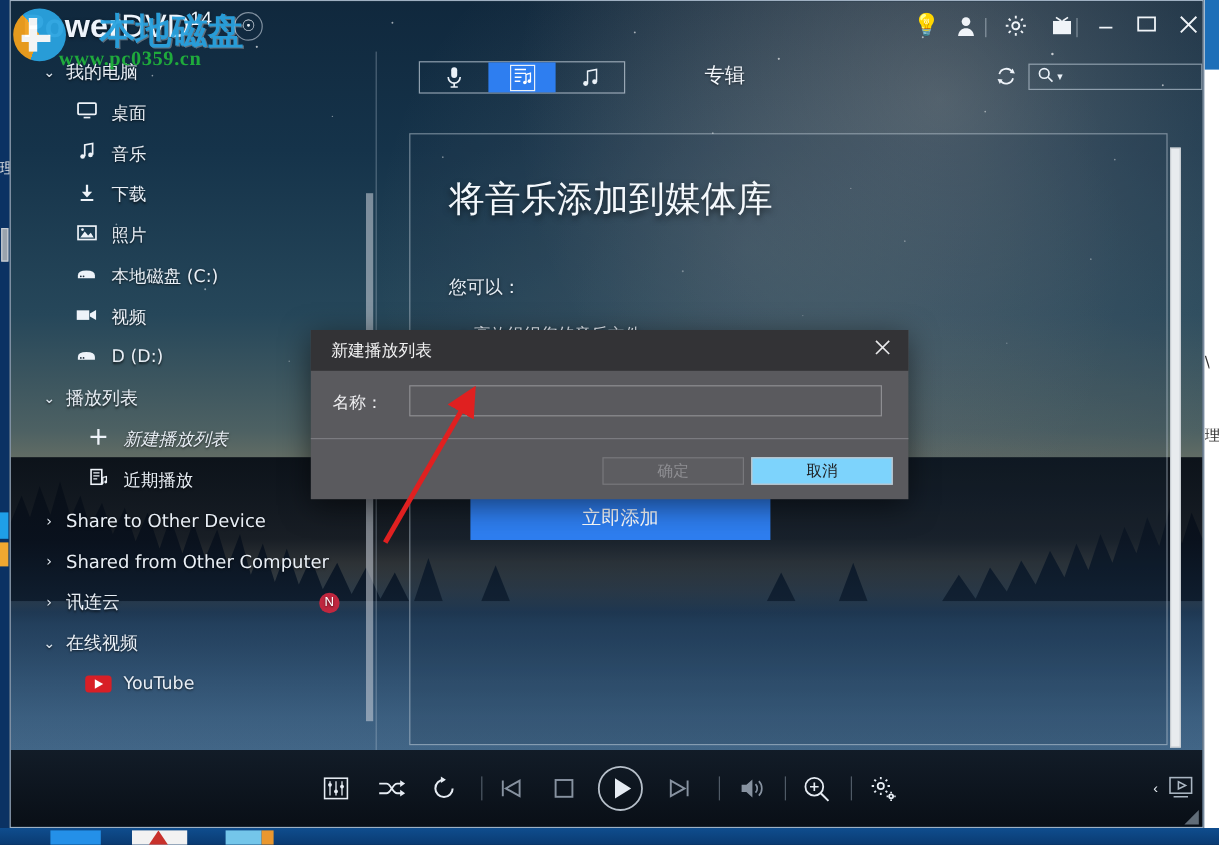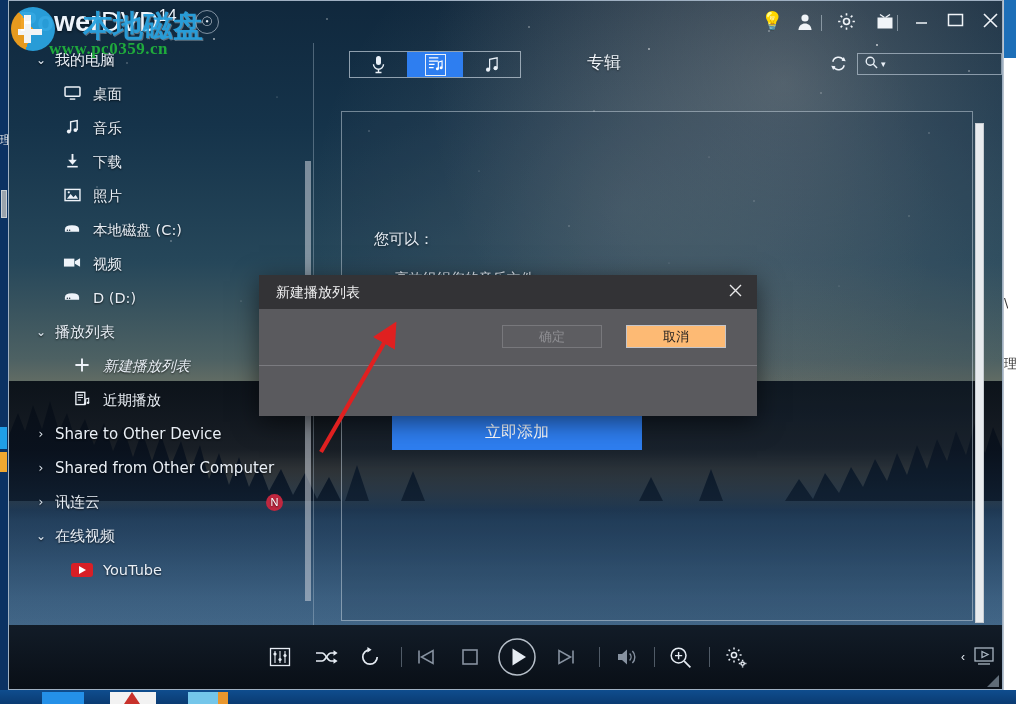--- a/index.html
+++ b/index.html
@@ -330,29 +330,29 @@
     background: #5a5a5e; border: 1px solid #8e8e92;
     color: #f2f2f4; font-size: 13px; padding: 0 6px; outline: none;
     font-family: "Liberation Sans", sans-serif;
   }
   #dialog-sep {
     position: absolute; left: 0; top: 90px; width: 498px; height: 1px;
     background: #7b7b80;
   }
   #dialog-footer { position: relative; height: 50px; }
   .dlg-btn {
-    position: absolute; top: 16px; width: 100px; height: 23px;
+    position: absolute; top: 16px; width: 118px; height: 23px;
     font-size: 13px; font-family: "DejaVu Sans", sans-serif;
     cursor: pointer;
   }
   #dialog-ok-button {
     left: 243px; background: #5d5d61; border: 1px solid #78787c; color: #8e8e92;
   }
   #dialog-cancel-button {
-    left: 367px; background: #fdba74; border: 1px solid #c5c5c9; color: #1c1c1e;
+    left: 367px; background: #7dd3fc; border: 1px solid #c5c5c9; color: #1c1c1e;
   }
 
   
   #annotation-arrow { position: absolute; left: 290px; top: 320px; z-index: 40; pointer-events: none; }
 
   
   #player-bar {
     position: absolute; left: 0; top: 624px; width: 993px; height: 64px;
     background: linear-gradient(180deg, rgba(14,22,32,.93) 0%, rgba(8,13,20,.97) 100%);
     z-index: 12;
@@ -698,34 +698,39 @@
     <div class="nav-row child2">
       <span class="yt-icon"></span>
       <span>YouTube</span>
     </div>
   </div>
 
   <div id="sidebar-divider"></div>
   <div id="sidebar-scrollbar"></div>
 
   <div id="main-panel">
+    <div id="panel-title">将音乐添加到媒体库</div>
     <div id="panel-subtitle">您可以：</div>
     <div class="panel-bullet" id="panel-bullet-1">• 高效组织您的音乐文件</div>
     <button id="add-now-button">立即添加</button>
   </div>
   <div id="panel-scrollbar"></div>
 
   <div id="dialog">
     <div id="dialog-titlebar">
       <div id="dialog-title">新建播放列表</div>
       <div id="dialog-close">
         <svg width="15" height="15" viewBox="0 0 15 15">
             <path d="M2 2 L13 13 M13 2 L2 13" stroke="#e8e8ea" stroke-width="1.4"></path>
           </svg>
       </div>
+    </div>
+    <div id="dialog-body">
+      <div id="dialog-field-label">名称：</div>
+      <input id="dialog-name-input" value="" placeholder="" style="">
     </div>
     <div id="dialog-sep"></div>
     <div id="dialog-footer">
       <button class="dlg-btn" id="dialog-ok-button" disabled="">确定</button>
       <button class="dlg-btn" id="dialog-cancel-button">取消</button>
     </div>
   </div>
 
   <div id="player-bar">
     <div class="pb-icon" id="pb-eq">

